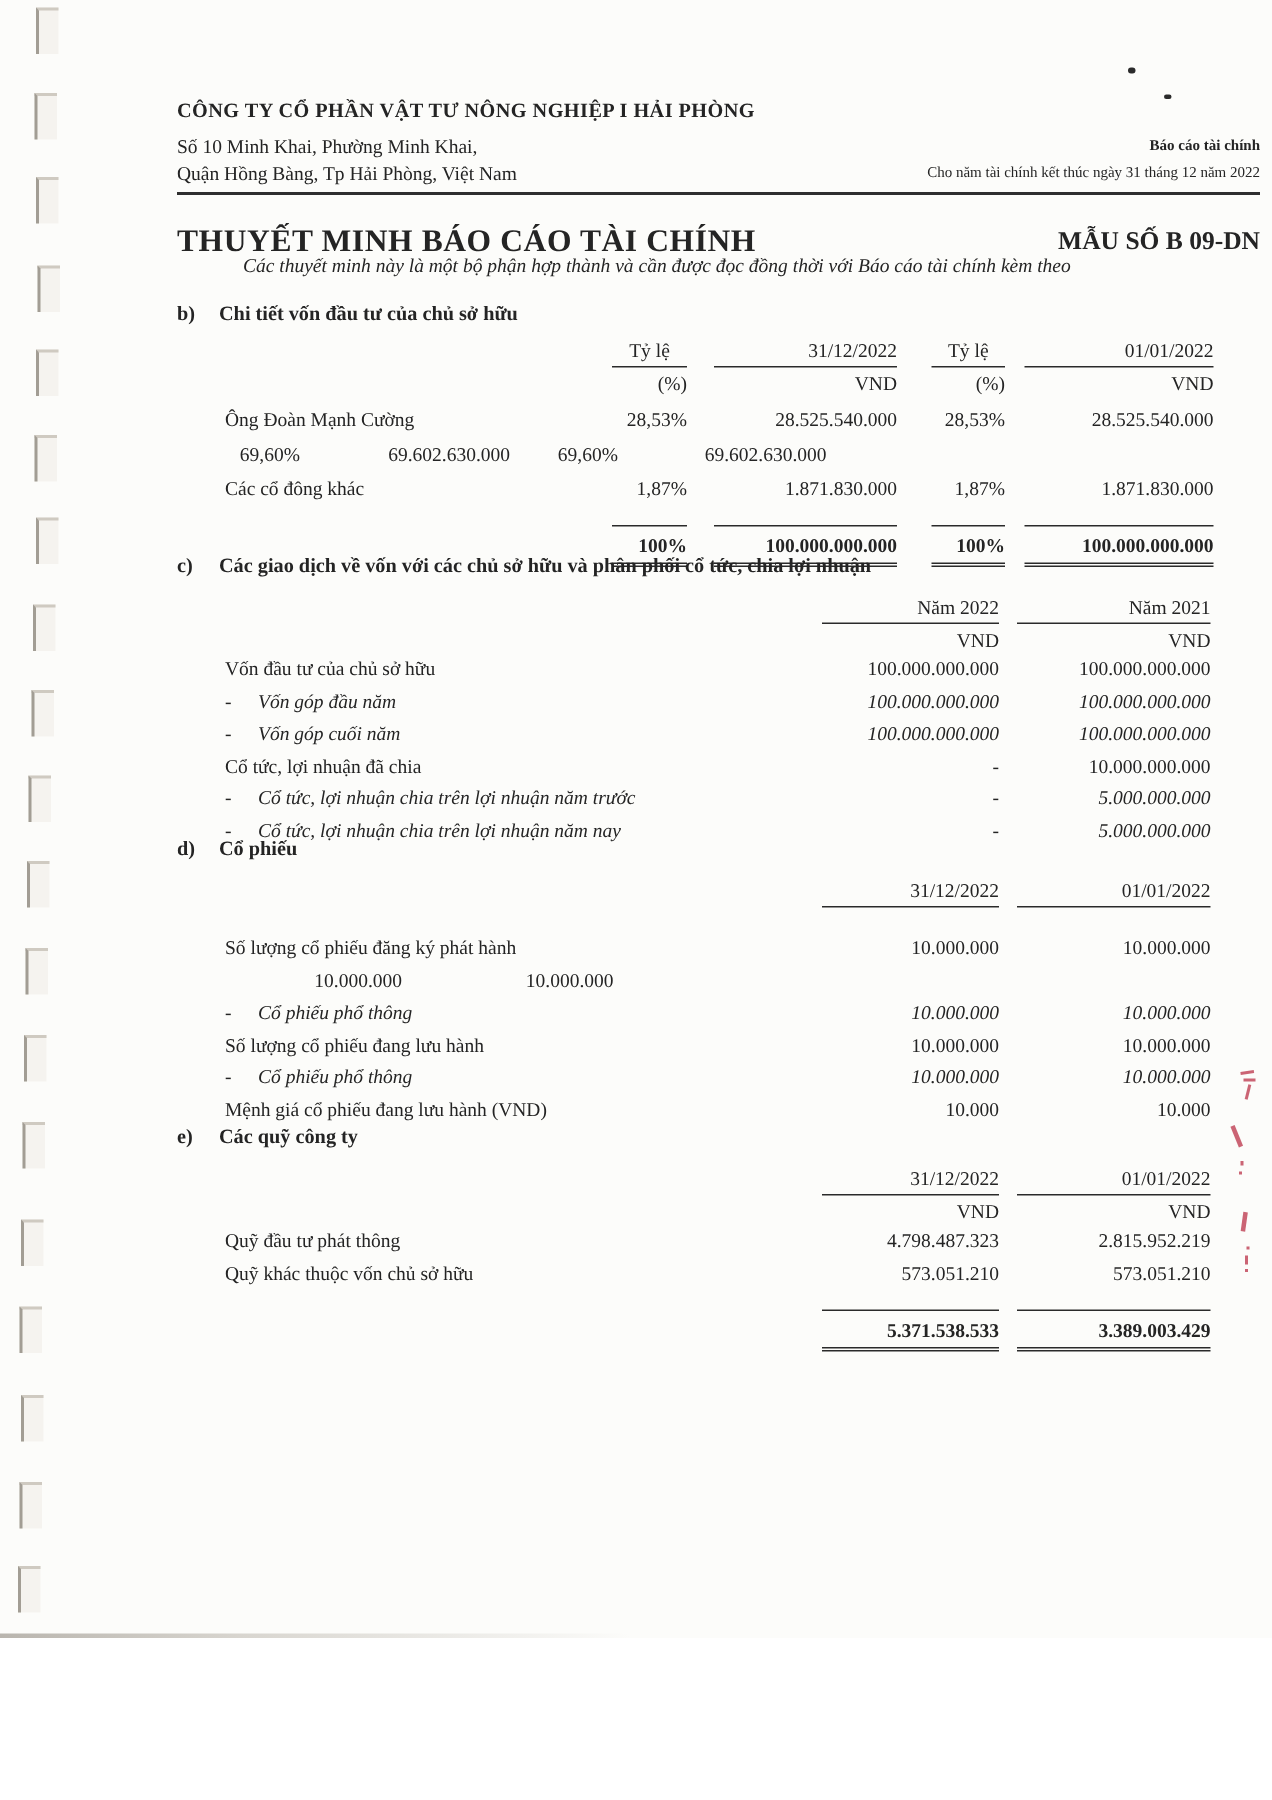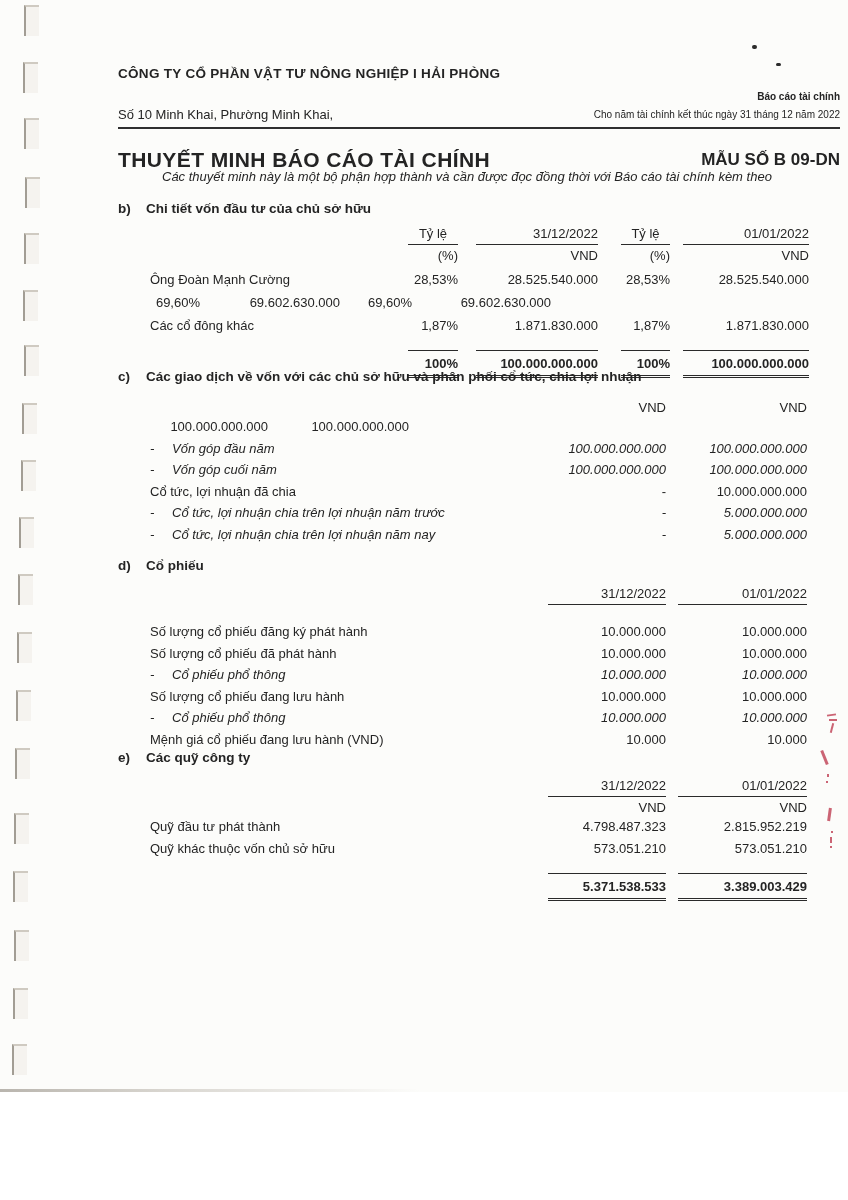--- a/index.html
+++ b/index.html
@@ -1,20 +1,20 @@
 <!DOCTYPE html>
 <html><head>
 <meta charset="utf-8">
 <style>
   html,body{margin:0;padding:0;background:#ffffff;}
   .page{
     position:relative;
     width:848px;height:1092px;
     background:#fcfcfa;
-    font-family:Liberation Sans, sans-serif;
+    font-family:Liberation Serif, serif;
     color:#242424;
     overflow:hidden;
   }
   
   .bmark{
     position:absolute;
     width:15px;height:31px;
     background:#f5f3ef;
     border-left:2px solid #a29d94;
     border-top:2px solid #cfcac1;
@@ -126,20 +126,21 @@
     <span class="redmark" style="left:830px;top:846px;width:2px;height:2px"></span>
   </div>
 
   <div class="content">
 
     <div class="abs" style="top:6px">
       <div class="company">CÔNG TY CỔ PHẦN VẬT TƯ NÔNG NGHIỆP I HẢI PHÒNG</div>
       <div class="head-row">
         <div class="addr">
           <div>Số 10 Minh Khai, Phường Minh Khai,</div>
+          <div>Quận Hồng Bàng, Tp Hải Phòng, Việt Nam</div>
         </div>
         <div class="report-meta">
           <div class="report-label">Báo cáo tài chính</div>
           <div>Cho năm tài chính kết thúc ngày 31 tháng 12 năm 2022</div>
         </div>
       </div>
     </div>
 
     <div class="abs title-row" style="top:88px">
       <h1>THUYẾT MINH BÁO CÁO TÀI CHÍNH</h1>
@@ -194,26 +195,32 @@
         <span class="b-c4 num tcell">100.000.000.000</span>
       </div>
     </section>
 
     <section class="abs" style="top:309px">
       <div class="sec-heading">
         <span class="sec-letter">c)</span>
         <span>Các giao dịch về vốn với các chủ sở hữu và phân phối cổ tức, chia lợi nhuận</span>
       </div>
       <div class="gap-md"></div>
+      <div class="row-x hdr">
+        <span class="x-lbl"></span>
+        <span class="x-a u">Năm 2022</span>
+        <span class="x-b u">Năm 2021</span>
+      </div>
       <div class="row-x unit">
         <span class="x-lbl"></span>
         <span class="x-a">VND</span>
         <span class="x-b">VND</span>
       </div>
       <div class="row-x">
+        <span class="x-lbl">Vốn đầu tư của chủ sở hữu</span>
         <span class="x-a">100.000.000.000</span>
         <span class="x-b">100.000.000.000</span>
       </div>
       <div class="row-x it">
         <span class="x-lbl">
             <span class="x-dash">-</span>
             <span>Vốn góp đầu năm</span>
           </span>
         <span class="x-a">100.000.000.000</span>
         <span class="x-b">100.000.000.000</span>
@@ -260,21 +267,20 @@
         <span class="x-a u">31/12/2022</span>
         <span class="x-b u">01/01/2022</span>
       </div>
       <div style="height:16px"></div>
       <div class="row-x">
         <span class="x-lbl">Số lượng cổ phiếu đăng ký phát hành</span>
         <span class="x-a">10.000.000</span>
         <span class="x-b">10.000.000</span>
       </div>
       <div class="row-x">
-        <span class="x-lbl">Số lượng cổ phiếu đã phát hành</span>
         <span class="x-a">10.000.000</span>
         <span class="x-b">10.000.000</span>
       </div>
       <div class="row-x it">
         <span class="x-lbl">
             <span class="x-dash">-</span>
             <span>Cổ phiếu phổ thông</span>
           </span>
         <span class="x-a">10.000.000</span>
         <span class="x-b">10.000.000</span>
@@ -309,21 +315,21 @@
         <span class="x-lbl"></span>
         <span class="x-a u">31/12/2022</span>
         <span class="x-b u">01/01/2022</span>
       </div>
       <div class="row-x unit">
         <span class="x-lbl"></span>
         <span class="x-a">VND</span>
         <span class="x-b">VND</span>
       </div>
       <div class="row-x">
-        <span class="x-lbl">Quỹ đầu tư phát thành</span>
+        <span class="x-lbl">Quỹ đầu tư phát thông</span>
         <span class="x-a">4.798.487.323</span>
         <span class="x-b">2.815.952.219</span>
       </div>
       <div class="row-x">
         <span class="x-lbl">Quỹ khác thuộc vốn chủ sở hữu</span>
         <span class="x-a">573.051.210</span>
         <span class="x-b">573.051.210</span>
       </div>
       <div class="row-x tot">
         <span class="x-lbl"></span>

